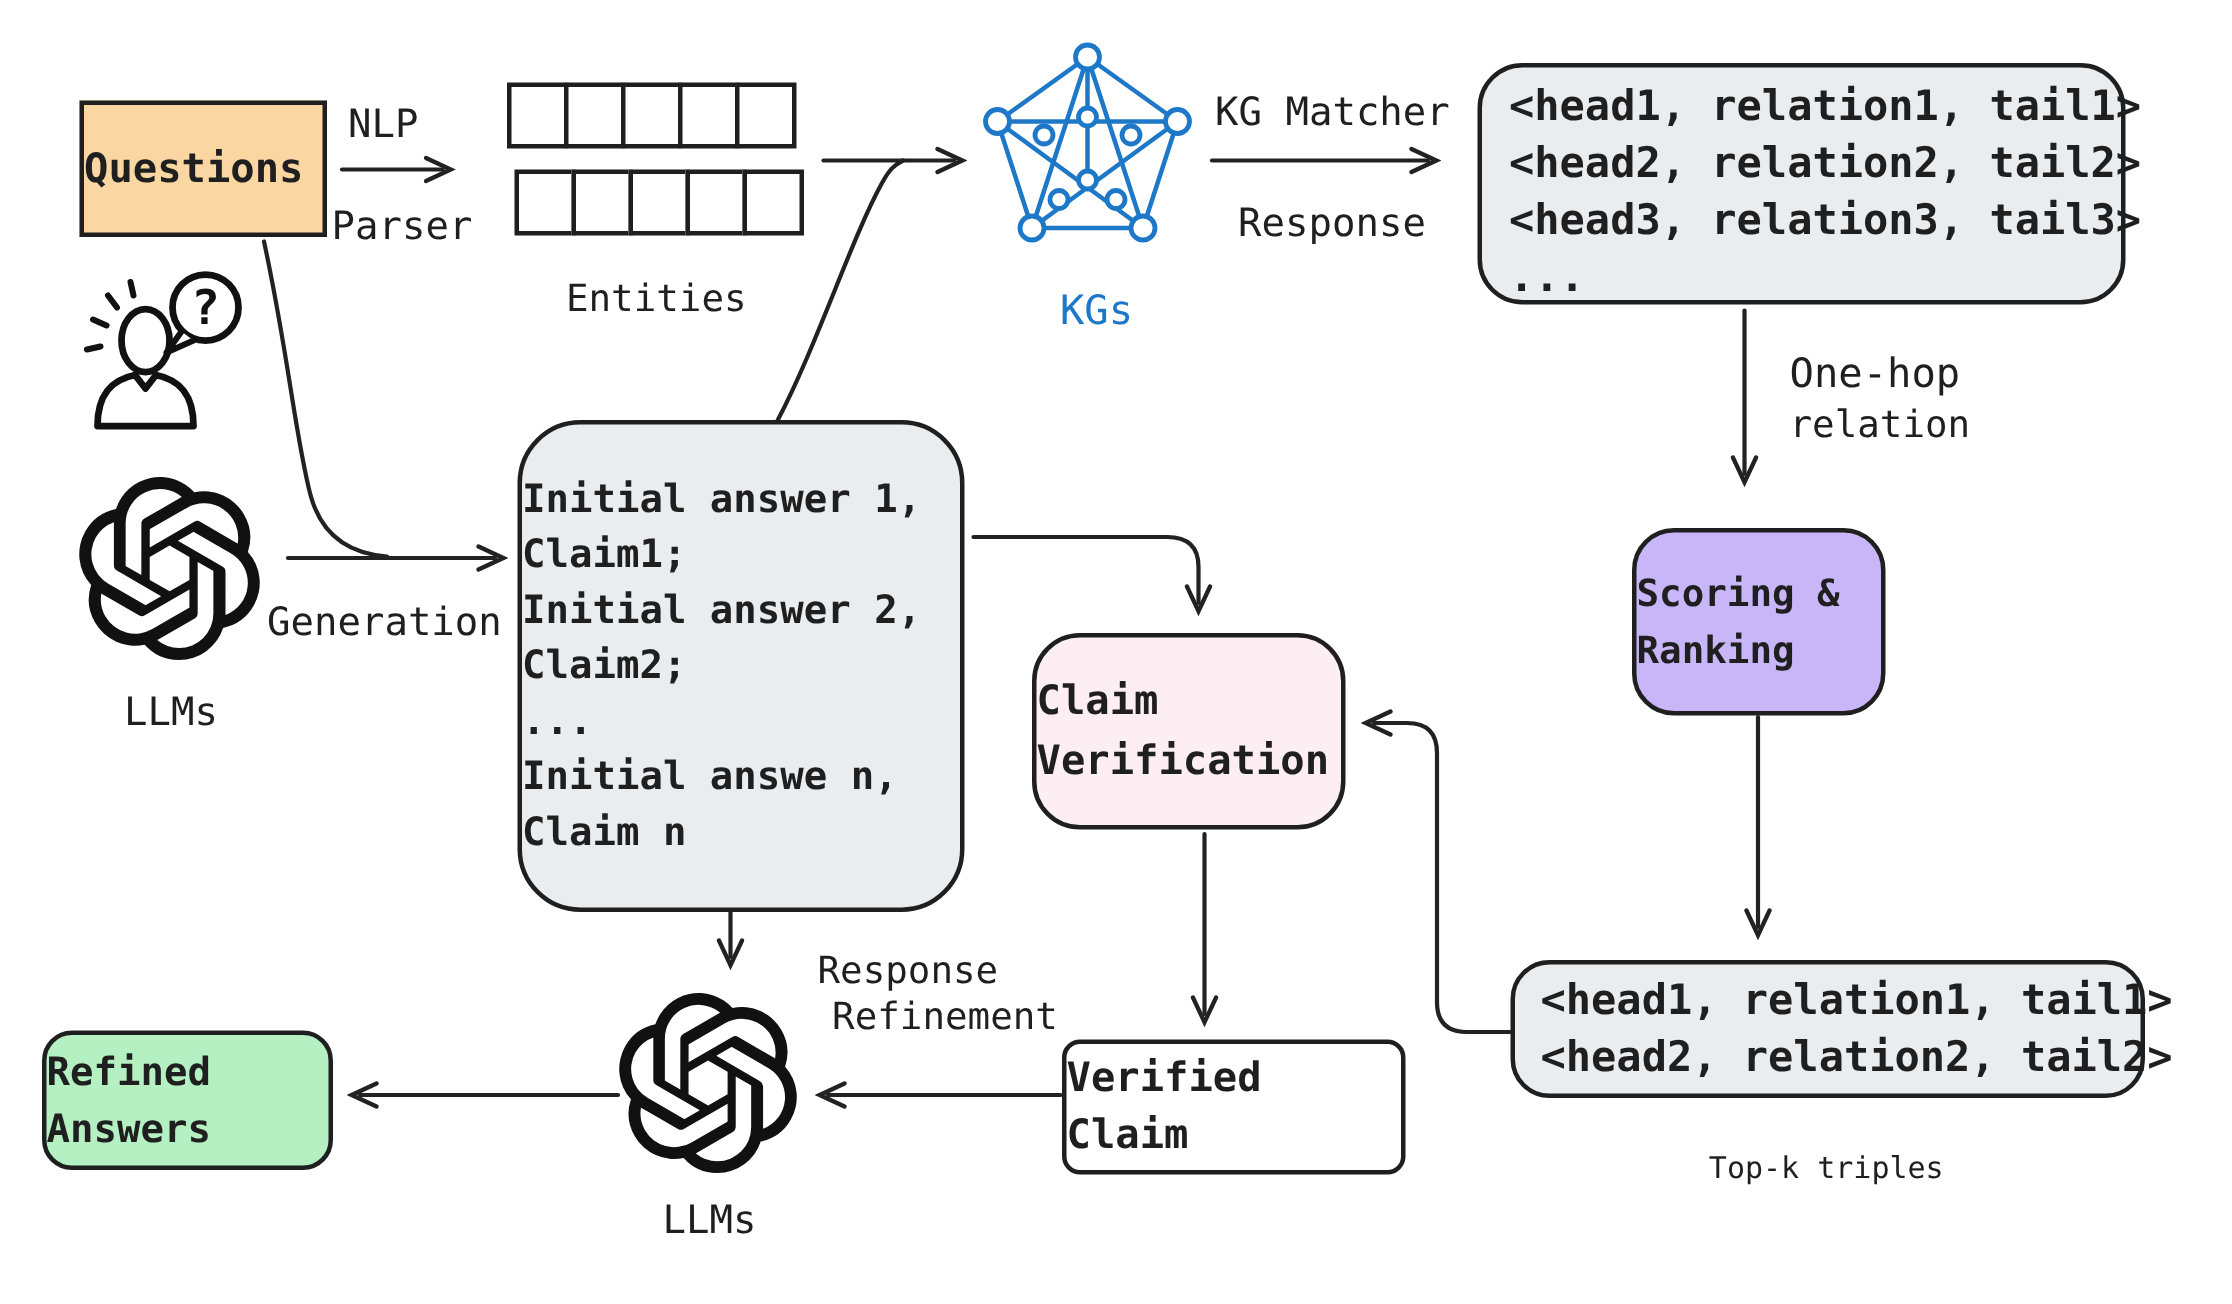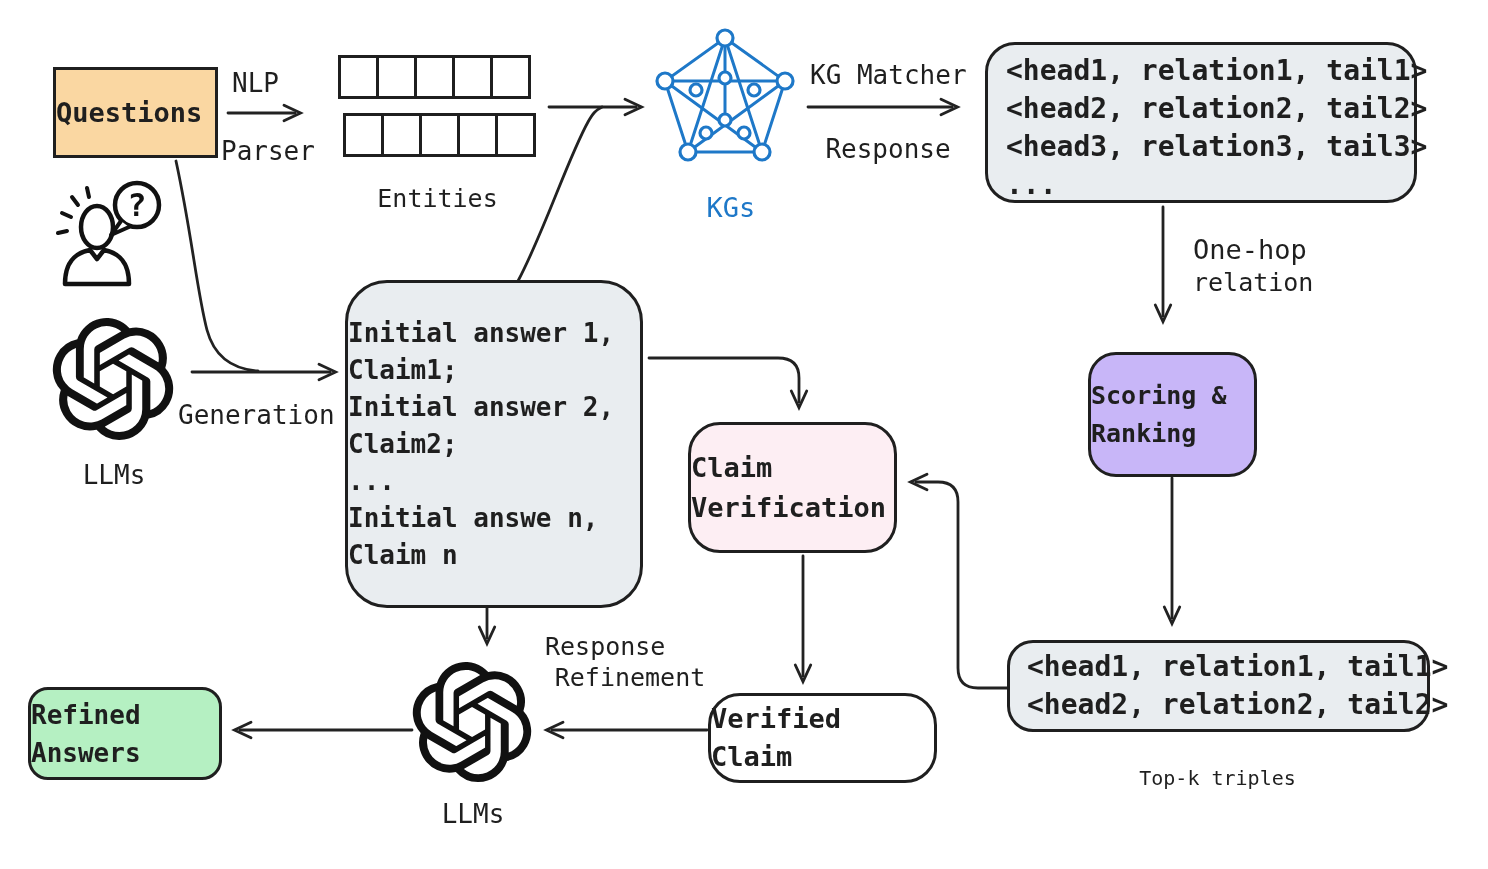--- a/index.html
+++ b/index.html
@@ -18,21 +18,21 @@
   .abs{position:absolute}
   #arrows{position:absolute;inset:0;z-index:1}
   .node{position:absolute;z-index:2;display:flex;flex-direction:column;align-items:flex-start;justify-content:center;font-weight:700}
   .rect{border:3px solid var(--ink)}
   .lbl{position:absolute;z-index:2;font-weight:400;white-space:nowrap}
   .questions{background:var(--questions-fill);font-size:27px}
   .graybox{background:var(--gray-fill);border:3px solid var(--ink)}
   .triples{align-items:flex-start;justify-content:flex-start;font-size:28px;line-height:38px;white-space:pre}
   .purple{background:var(--purple-fill);border:3px solid var(--ink);border-radius:28px;font-size:25px;line-height:38px}
   .pink{background:var(--pink-fill);border:3px solid var(--ink);border-radius:32px;font-size:27px;line-height:40px}
-  .white{background:var(--white-fill);border:3px solid var(--ink);border-radius:32px;font-size:27px;line-height:38px}
+  .white{background:var(--white-fill);border:3px solid var(--ink);border-radius:12px;font-size:27px;line-height:38px}
   .green{background:var(--green-fill);border:3px solid var(--ink);border-radius:20px;font-size:26px;line-height:38px}
   .initial{border-radius:42px;font-size:26px;line-height:37px}
   .blue-lbl{color:var(--kg-blue)}
   .erow{position:absolute;z-index:2;display:flex}
   .erow .cell{width:41px;height:44px;border:3px solid var(--ink);background:#fff;margin-left:-3px}
   .erow .cell:first-child{margin-left:0}
   svg text{font-family:"DejaVu Sans Mono",monospace;font-weight:700}
 </style>
 </head>
 <body>

